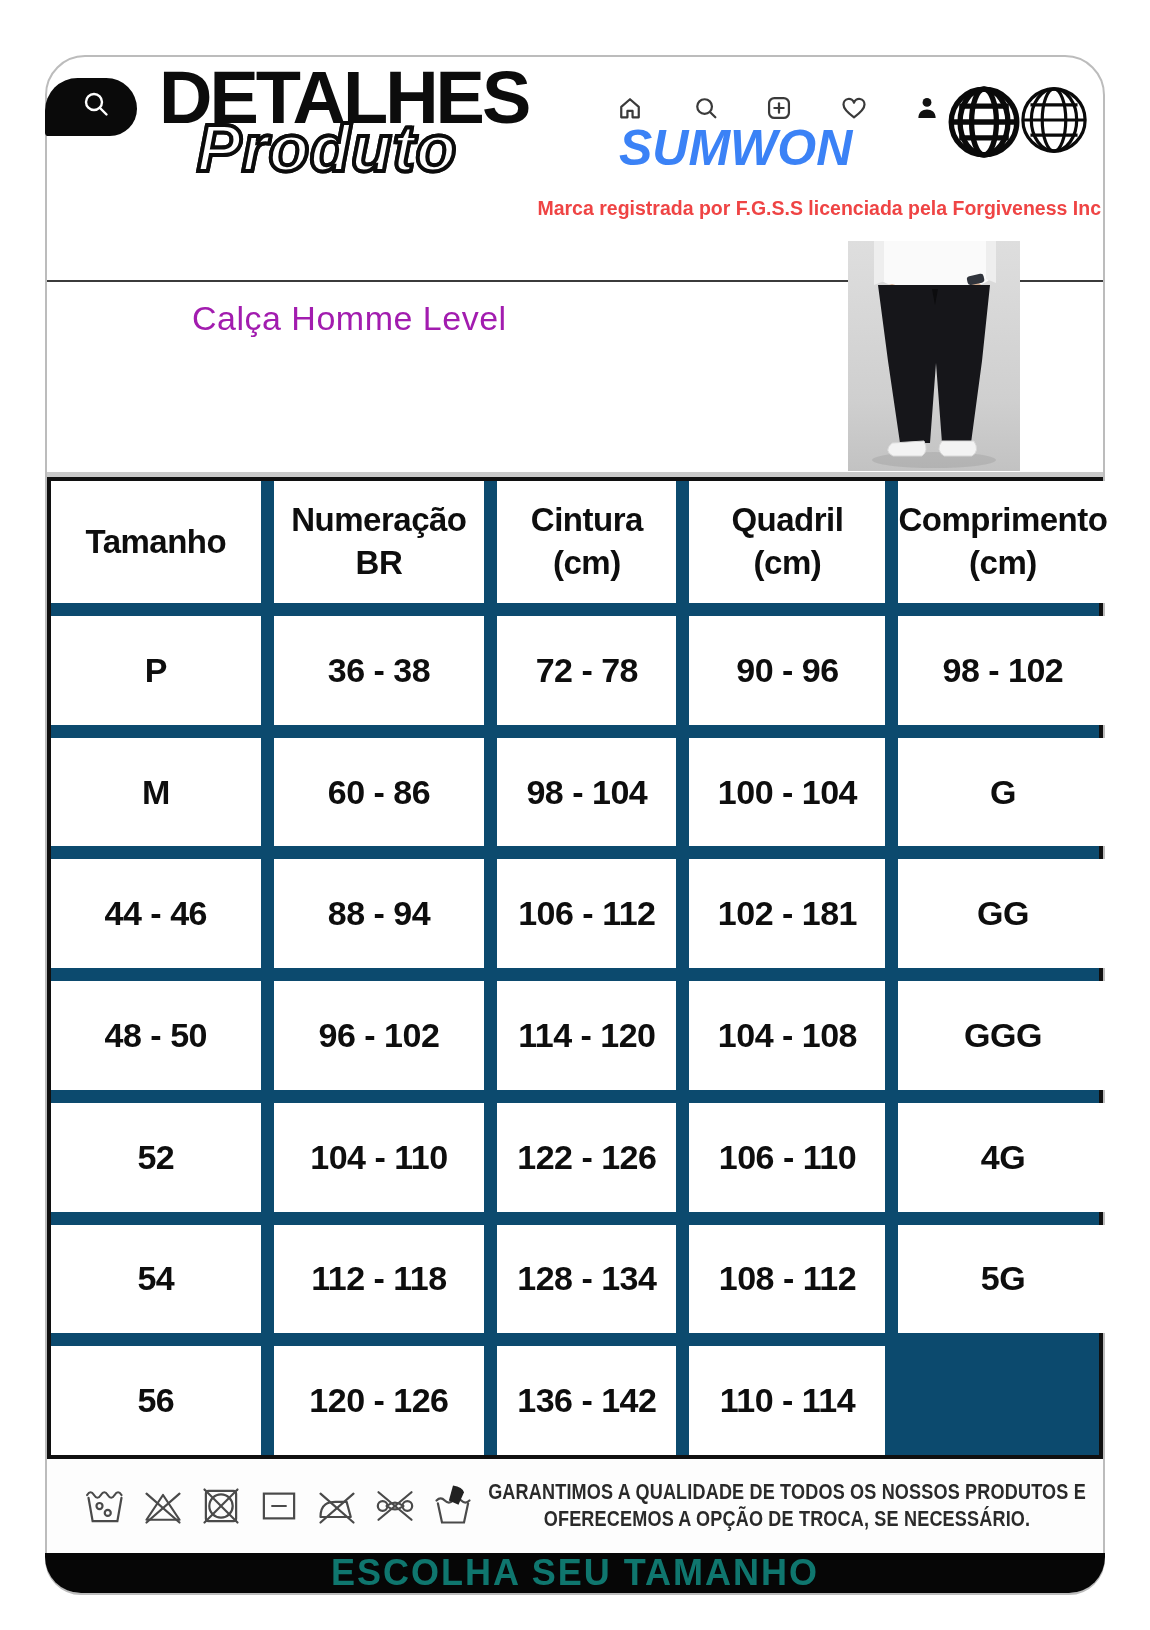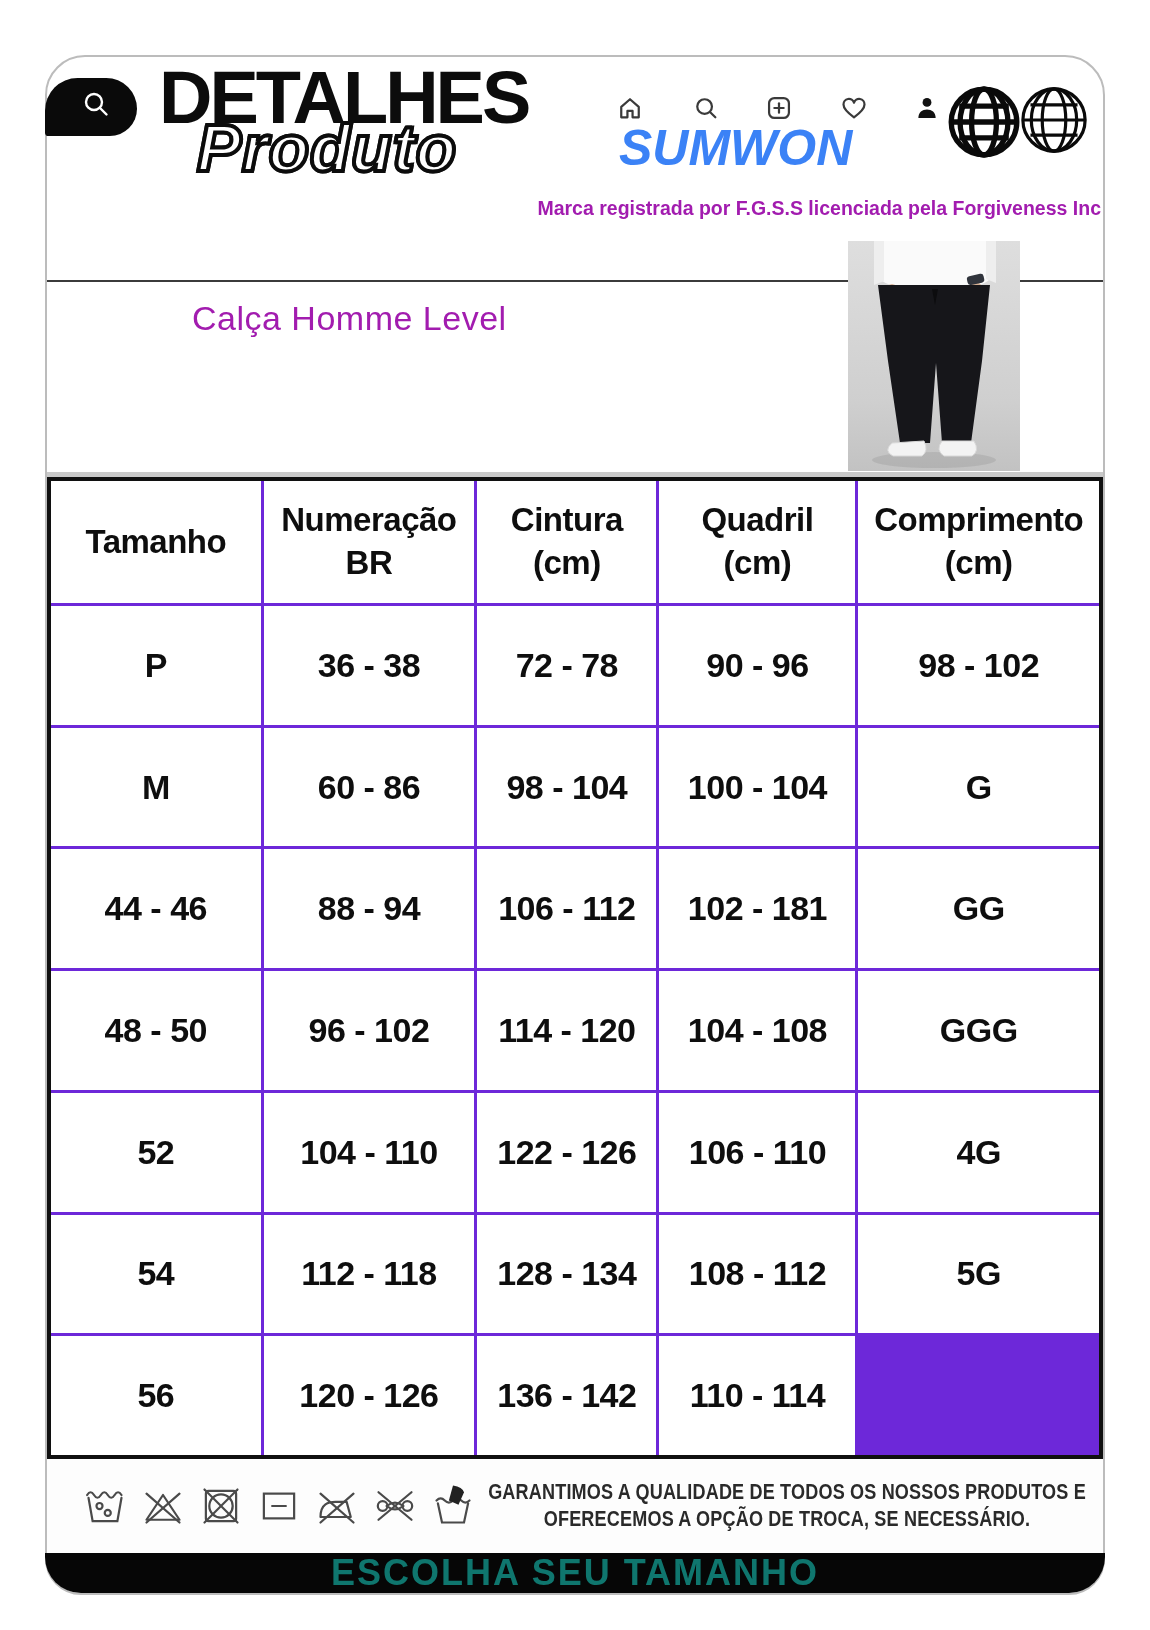--- a/index.html
+++ b/index.html
@@ -14,37 +14,37 @@
   .search-pill { position:absolute; left:-2px; top:21px; width:92px; height:58px; background:#0a0a0a;
                  border-radius:36px 34px 30px 4px; display:flex; align-items:center; justify-content:center; cursor:pointer; }
   .search-pill svg { margin-left:14px; }
   .title1 { position:absolute; left:112px; top:4px; font-size:74px; font-weight:800; letter-spacing:-3px; color:#0c0c0c; line-height:1; }
   .title2 { position:absolute; left:150px; top:58px; font-size:66px; font-weight:800; letter-spacing:1px; line-height:1;
             color:#ffffff; -webkit-text-stroke:4px #0c0c0c;
             text-shadow:2px 0 0 #0c0c0c,-2px 0 0 #0c0c0c,0 2px 0 #0c0c0c,0 -2px 0 #0c0c0c;font-style:italic; }
   .nav-ico { position:absolute; top:37px; width:28px; height:28px; cursor:pointer; }
   .brand { position:absolute; left:572px; top:66px; font-size:50px; font-weight:800; font-style:italic;
            color:#3b82f6; letter-spacing:0px; line-height:1; }
-  .trademark { position:absolute; right:2px; top:140px; font-size:19.5px; font-weight:700; color:#a21caf; white-space:nowrap; }
+  .trademark { position:absolute; right:2px; top:140px; font-size:19.5px; font-weight:700; color:#ef4444; white-space:nowrap; }
   .globes { position:absolute; left:898px; top:26px; display:flex; }
   .globes svg { display:block; }
   .globe2 { margin-left:-6px; }
 
   
   .product { position:absolute; top:176px; left:0; right:0; height:239px; }
   .product-name { position:absolute; left:135px; top:66px; font-size:34px; color:#a21caf; letter-spacing:0.5px;margin-left:10px; }
   .product-photo { position:absolute; left:801px; top:8px; width:172px; height:230px; }
 
   
   .table-wrap { position:absolute; top:415px; left:0; right:0; height:987px; }
   .gray-strip { height:5px; background:#c9c9c9; }
   .size-grid { display:grid; height:982px; width:100%;
                grid-template-columns:20% 20.1% 17.1% 18.7% auto;
                grid-template-rows:122px repeat(7,1fr);
-               background:#6d28d9; border:4px solid #101010; gap:3px; }
+               background:#0c4a6e; border:4px solid #101010; gap:13px; }
   .cell { background:#ffffff; display:flex; align-items:center; justify-content:center;
           font-weight:700; font-size:34px; color:#0e0e0e; letter-spacing:-0.5px; text-align:center; }
   .cell.hdr { font-size:33px; line-height:1.3; white-space:pre-line; }
 
   
   .care { position:absolute; top:1402px; left:0; right:0; height:94px; background:#fdfdfd; }
   .care-icons { position:absolute; left:36px; top:0; height:100%; display:flex; align-items:center; gap:14px; }
   .care-icons svg { display:block; }
   .guarantee { position:absolute; left:420px; top:0; width:640px; height:100%;
                display:flex; flex-direction:column; align-items:center; justify-content:center;

